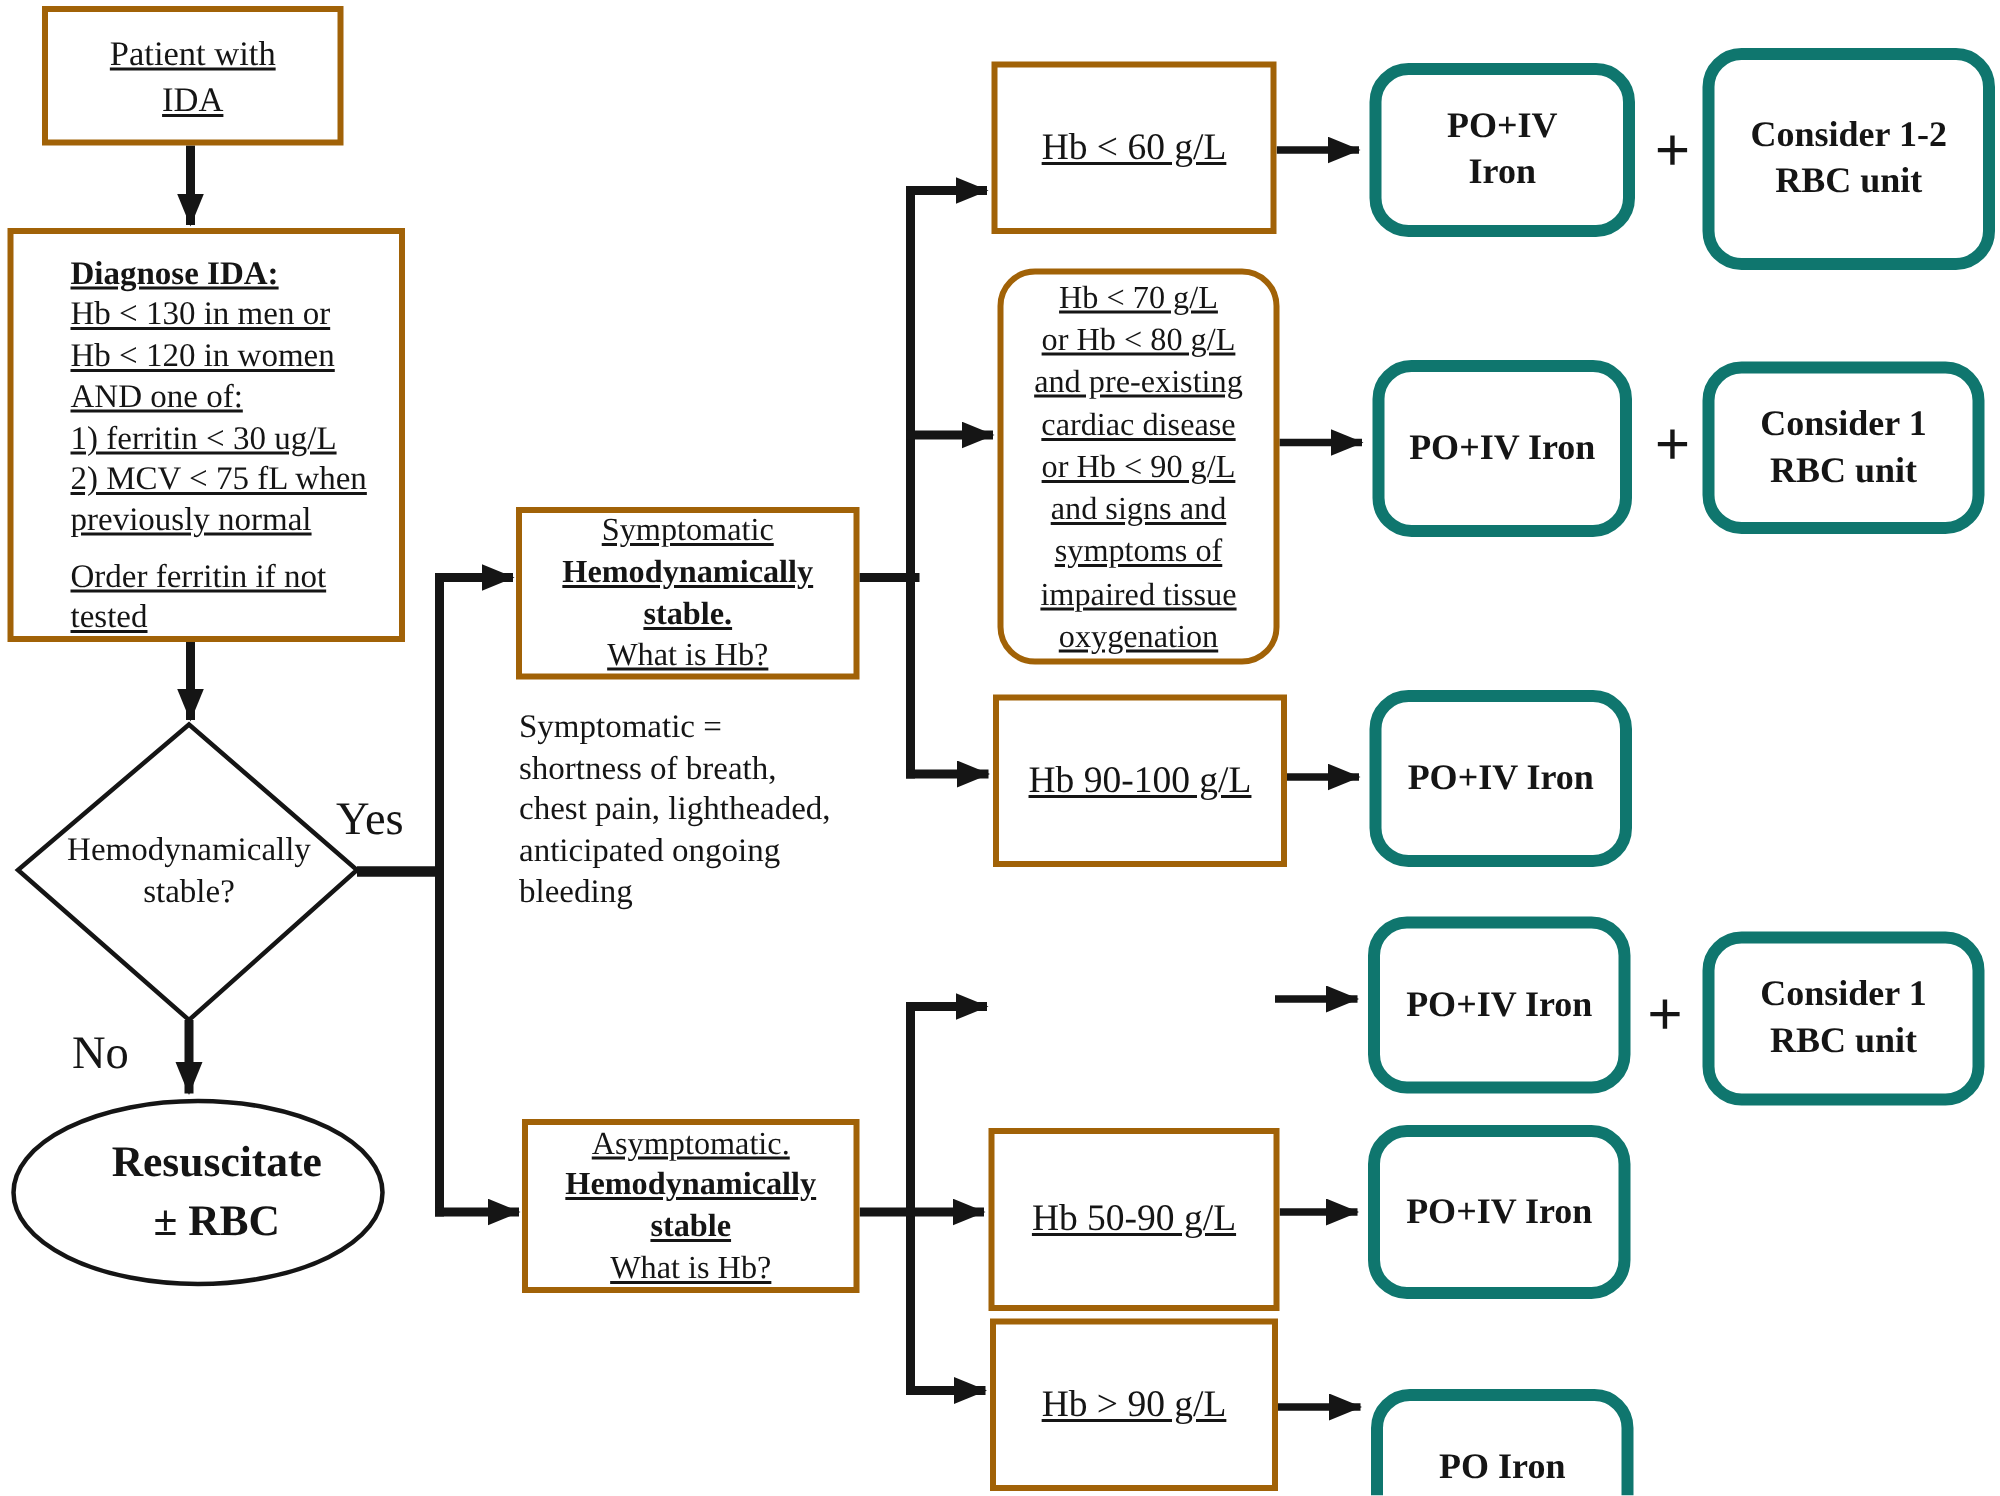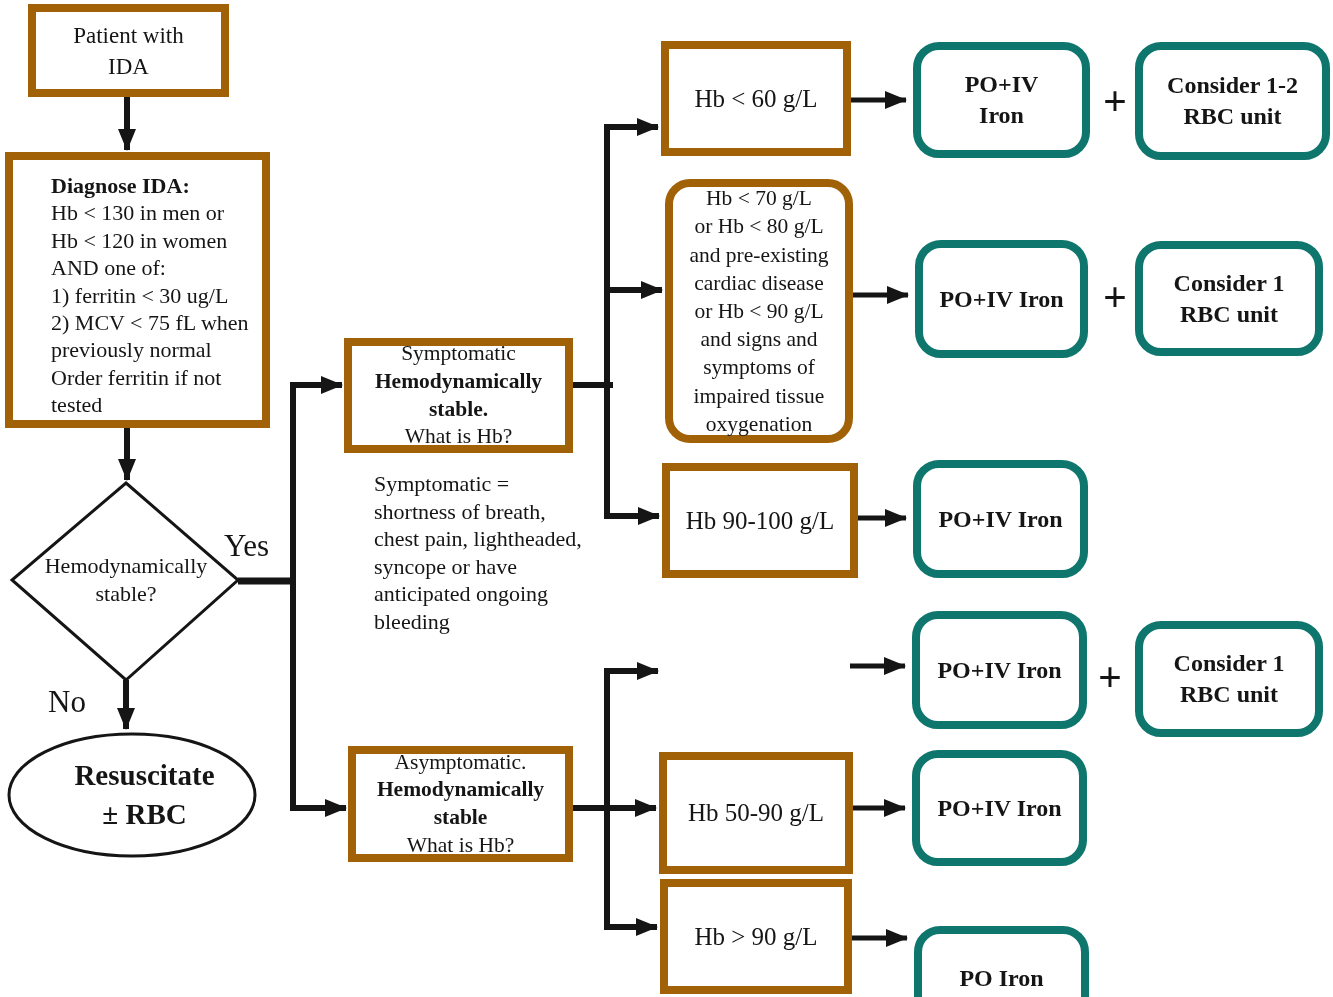--- a/index.html
+++ b/index.html
@@ -2,21 +2,21 @@
 <html><head>
 <meta charset="utf-8">
 <style>
   html,body{margin:0;padding:0;background:#ffffff;}
   .stage{
     position:relative;width:1333px;height:997px;background:#ffffff;
     font-family:"Liberation Serif","DejaVu Serif",serif;color:#151515;overflow:hidden;
   }
   .wires{position:absolute;left:0;top:0;}
   .node{position:absolute;box-sizing:border-box;background:#ffffff;}
-  .sq{border:8px solid #a16207;display:flex;flex-direction:column;align-items:center;justify-content:center;text-align:center;}
+  .sq{border:4px solid #a16207;display:flex;flex-direction:column;align-items:center;justify-content:center;text-align:center;text-decoration:underline;}
   .rd{border:8px solid #0f766e;border-radius:26px;display:flex;flex-direction:column;align-items:center;justify-content:center;text-align:center;font-weight:bold;}
   .plain{background:transparent;}
   .b{font-weight:bold;}
   .lbl{position:absolute;background:transparent;}
   .ctr{display:flex;flex-direction:column;align-items:center;justify-content:center;text-align:center;}
   .left{ text-align:left;}
 </style>
 </head>
 <body>
 
@@ -67,21 +67,21 @@
   </div>
 
   <div class="node sq left" style="left:5px;top:152px;width:265px;height:276px;font-size:22px;line-height:27.4px;align-items:flex-start;justify-content:flex-start;padding:12px 6px 0 38px;">
     <div class="b">Diagnose IDA:</div>
     <div>Hb &lt; 130 in men or</div>
     <div>Hb &lt; 120 in women</div>
     <div>AND one of:</div>
     <div>1) ferritin &lt; 30 ug/L</div>
     <div>2) MCV &lt; 75 fL when</div>
     <div>previously normal</div>
-    <div style="">Order ferritin if not</div>
+    <div style="margin-top:10px;">Order ferritin if not</div>
     <div>tested</div>
   </div>
 
   <div class="node plain ctr" style="left:26px;top:551px;width:200px;height:58px;font-size:22px;line-height:28px;">
     <div>Hemodynamically</div>
     <div>stable?</div>
   </div>
 
   <div class="lbl" style="left:224px;top:528px;font-size:31px;">Yes</div>
   <div class="lbl" style="left:48px;top:684px;font-size:31px;">No</div>
@@ -91,25 +91,24 @@
     <div>± RBC</div>
   </div>
 
   <div class="node sq" style="left:344px;top:338px;width:229px;height:115px;font-size:21.5px;line-height:27.6px;">
     <div>Symptomatic</div>
     <div class="b">Hemodynamically</div>
     <div class="b">stable.</div>
     <div>What is Hb?</div>
   </div>
 
-  <div class="node plain left" style="left:346px;top:470px;width:245px;font-size:22px;line-height:27.6px;margin-left:28px;">
+  <div class="node plain left" style="left:346px;top:470px;width:245px;font-size:22px;line-height:27.6px;">
     <div>Symptomatic =</div>
     <div>shortness of breath,</div>
     <div>chest pain, lightheaded,</div>
-    <div>syncope or have</div>
     <div>anticipated ongoing</div>
     <div>bleeding</div>
   </div>
 
   <div class="node sq" style="left:348px;top:746px;width:225px;height:116px;font-size:21.5px;line-height:27.6px;">
     <div>Asymptomatic.</div>
     <div class="b">Hemodynamically</div>
     <div class="b">stable</div>
     <div>What is Hb?</div>
   </div>
@@ -133,21 +132,21 @@
 
   <div class="node sq" style="left:659px;top:752px;width:194px;height:122px;font-size:25px;">Hb 50-90 g/L</div>
 
   <div class="node sq" style="left:660px;top:879px;width:192px;height:115px;font-size:25px;">Hb &gt; 90 g/L</div>
 
   <div class="node rd" style="left:913px;top:42px;width:177px;height:116px;font-size:24px;line-height:31px;">
     <div>PO+IV</div>
     <div>Iron</div>
   </div>
   <div class="lbl b" style="left:1095px;top:77px;width:40px;text-align:center;font-size:42px;">+</div>
-  <div class="node rd" style="left:1135px;top:42px;width:195px;height:118px;font-size:24px;line-height:31px;">
+  <div class="node rd" style="left:1135px;top:32px;width:195px;height:148px;font-size:24px;line-height:31px;">
     <div>Consider 1-2</div>
     <div>RBC unit</div>
   </div>
 
   <div class="node rd" style="left:915px;top:240px;width:173px;height:118px;font-size:24px;">PO+IV Iron</div>
   <div class="lbl b" style="left:1095px;top:273px;width:40px;text-align:center;font-size:42px;">+</div>
   <div class="node rd" style="left:1135px;top:241px;width:188px;height:115px;font-size:24px;line-height:31px;">
     <div>Consider 1</div>
     <div>RBC unit</div>
   </div>

